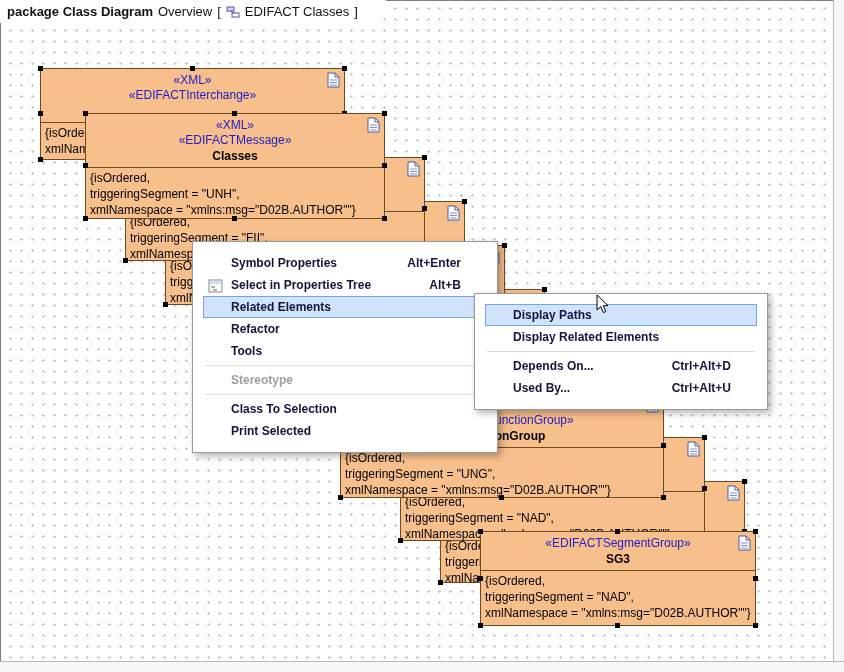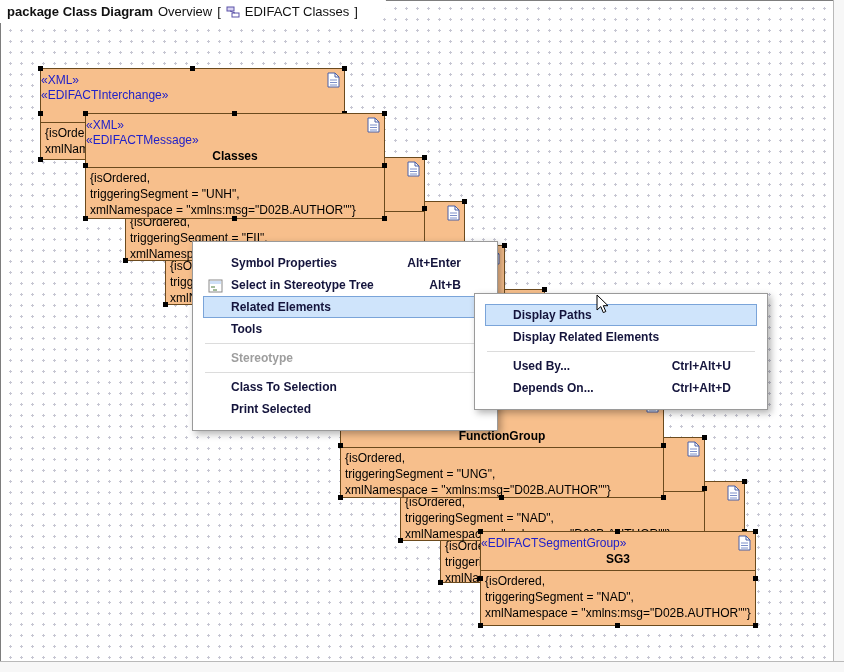--- a/index.html
+++ b/index.html
@@ -21,21 +21,21 @@
     clip-path:polygon(0 0,100% 0,100% calc(100% - 12px),calc(100% - 12px) 100%,0 100%);
     filter:drop-shadow(0 1px 0 var(--canvas-border,#7d7d7d)) drop-shadow(1px 0 0 var(--canvas-border,#7d7d7d));
   }
   #frame-header .pkg{font-weight:bold;}
   
   .uml-class{
     position:absolute;box-sizing:border-box;padding-top:4px;
     background:var(--box-fill,#f7bf8c);border:1px solid var(--box-border,#6b4a1d);
     font-size:12px;line-height:15px;color:var(--class-text,#000);
   }
-  .stereo{height:15px;color:var(--stereo-text,#2121c8);white-space:nowrap;}
+  .stereo{height:15px;text-align:center;color:var(--stereo-text,#2121c8);white-space:nowrap;}
   .cname{height:17px;line-height:17px;text-align:center;font-weight:bold;white-space:nowrap;}
   .csep{border-top:1px solid var(--box-border,#6b4a1d);margin:2px 0;}
   .prop{height:16px;line-height:16px;padding-left:4px;white-space:nowrap;}
   .doc-icon{position:absolute;top:3px;right:4px;width:13px;height:16px;}
   
   .h{position:absolute;width:5px;height:5px;background:#000;}
   .h-nw{left:-3px;top:-3px}.h-n{left:calc(50% - 3px);top:-3px}.h-ne{right:-3px;top:-3px}
   .h-w{left:-3px;top:calc(50% - 3px)}.h-e{right:-3px;top:calc(50% - 3px)}
   .h-sw{left:-3px;bottom:-3px}.h-s{left:calc(50% - 3px);bottom:-3px}.h-se{right:-3px;bottom:-3px}
   
@@ -326,28 +326,32 @@
       <span class="mi-label">Symbol Properties</span>
       <span class="mi-short">Alt+Enter</span>
     </div>
     <div class="mi">
       <span class="mi-icon"><svg width="15" height="14" viewBox="0 0 15 14">
             <rect x="1" y="1" width="13" height="12" fill="#fff" stroke="#8a8a8a"></rect>
             <rect x="2" y="2" width="11" height="3" fill="#cfe0f7"></rect>
             <line x1="3" y1="8" x2="7" y2="8" stroke="#4a7a3a"></line>
             <line x1="5" y1="11" x2="9" y2="11" stroke="#4a7a3a"></line>
           </svg></span>
-      <span class="mi-label">Select in Stereotype Tree</span>
+      <span class="mi-label">Select in Properties Tree</span>
       <span class="mi-short">Alt+B</span>
     </div>
     <div class="mi hl">
       <span class="mi-label">Related Elements</span>
       <span class="mi-arrow"></span>
     </div>
     <div class="mi">
+      <span class="mi-label">Refactor</span>
+      <span class="mi-arrow"></span>
+    </div>
+    <div class="mi">
       <span class="mi-label">Tools</span>
       <span class="mi-arrow"></span>
     </div>
     <div class="msep"></div>
     <div class="mi dis">
       <span class="mi-label">Stereotype</span>
     </div>
     <div class="msep"></div>
     <div class="mi">
       <span class="mi-label">Class To Selection</span>
@@ -359,26 +363,26 @@
 
   <div class="ctx-menu" style="left:474px;top:293px;width:272px;">
     <div class="mi hl">
       <span class="mi-label">Display Paths</span>
     </div>
     <div class="mi">
       <span class="mi-label">Display Related Elements</span>
     </div>
     <div class="msep"></div>
     <div class="mi">
+      <span class="mi-label">Depends On...</span>
+      <span class="mi-short">Ctrl+Alt+D</span>
+    </div>
+    <div class="mi">
       <span class="mi-label">Used By...</span>
       <span class="mi-short">Ctrl+Alt+U</span>
-    </div>
-    <div class="mi">
-      <span class="mi-label">Depends On...</span>
-      <span class="mi-short">Ctrl+Alt+D</span>
     </div>
   </div>
 
   <div id="cursor">
     <svg width="14" height="21" viewBox="0 0 14 21">
         <path d="M1,1 L1,16 L4.8,12.6 L7.3,18.6 L9.8,17.5 L7.3,11.7 L12,11.7 Z" fill="#fff" stroke="#000" stroke-width="1"></path>
       </svg>
   </div>
 
   <div class="vscroll"></div>

